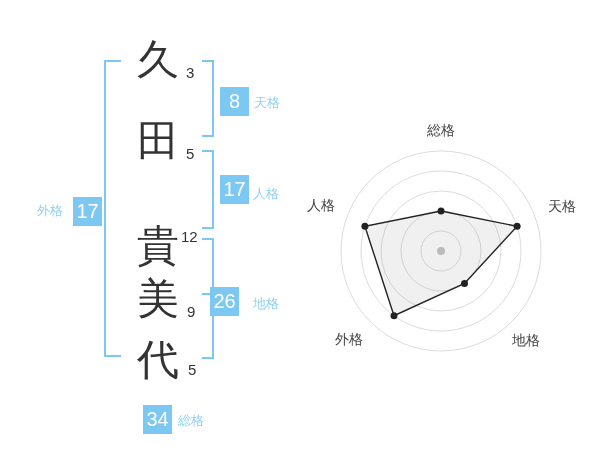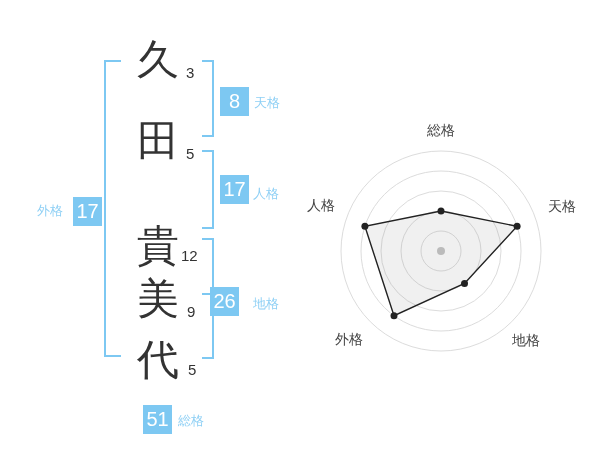--- a/index.html
+++ b/index.html
@@ -18,21 +18,21 @@
   
   .kanji{
     position:absolute;left:136px;width:44px;text-align:center;
     font-size:42px;line-height:1;color:var(--ink);font-weight:500;
   }
   .k0{top:39px}.k1{top:120px}.k2{top:225px}.k3{top:278px}.k4{top:339px}
 
   .strokes{position:absolute;font-size:15px;line-height:1;color:var(--ink)}
   .s0{left:186px;top:65px}
   .s1{left:186px;top:146px}
-  .s2{left:181px;top:248px}
+  .s2{left:181px;top:229px}
   .s3{left:187px;top:304px}
   .s4{left:188px;top:362px}
 
   
   .bracket{position:absolute;border:0 solid var(--accent)}
   .bracket-left{
     left:104px;top:60px;width:17px;height:297px;
     border-left-width:2px;border-top-width:2px;border-bottom-width:2px;
   }
   .bracket-right{
@@ -93,21 +93,21 @@
 
   <div class="badge bd-jin">17</div>
   <div class="badge-label bl-jin">人格</div>
 
   <div class="badge bd-chi">26</div>
   <div class="badge-label bl-chi">地格</div>
 
   <div class="badge bd-gai">17</div>
   <div class="badge-label bl-gai">外格</div>
 
-  <div class="badge bd-sou">51</div>
+  <div class="badge bd-sou">34</div>
   <div class="badge-label bl-sou">総格</div>
 
   <svg id="radar" viewBox="0 0 300 270">
       <circle cx="150" cy="135" r="20" fill="none" stroke="#dcdcdc" stroke-width="1"></circle>
       <circle cx="150" cy="135" r="40" fill="none" stroke="#dcdcdc" stroke-width="1"></circle>
       <circle cx="150" cy="135" r="60" fill="none" stroke="#dcdcdc" stroke-width="1"></circle>
       <circle cx="150" cy="135" r="80" fill="none" stroke="#dcdcdc" stroke-width="1"></circle>
       <circle cx="150" cy="135" r="100" fill="none" stroke="#dcdcdc" stroke-width="1"></circle>
       <circle cx="150" cy="135" r="4" fill="#c3c3c3"></circle>
       <polygon points="150.0,95.0 226.1,110.3 173.5,167.4 103.0,199.7 73.9,110.3" fill="rgba(140,140,140,0.13)" stroke="#222222" stroke-width="1.4"></polygon>

